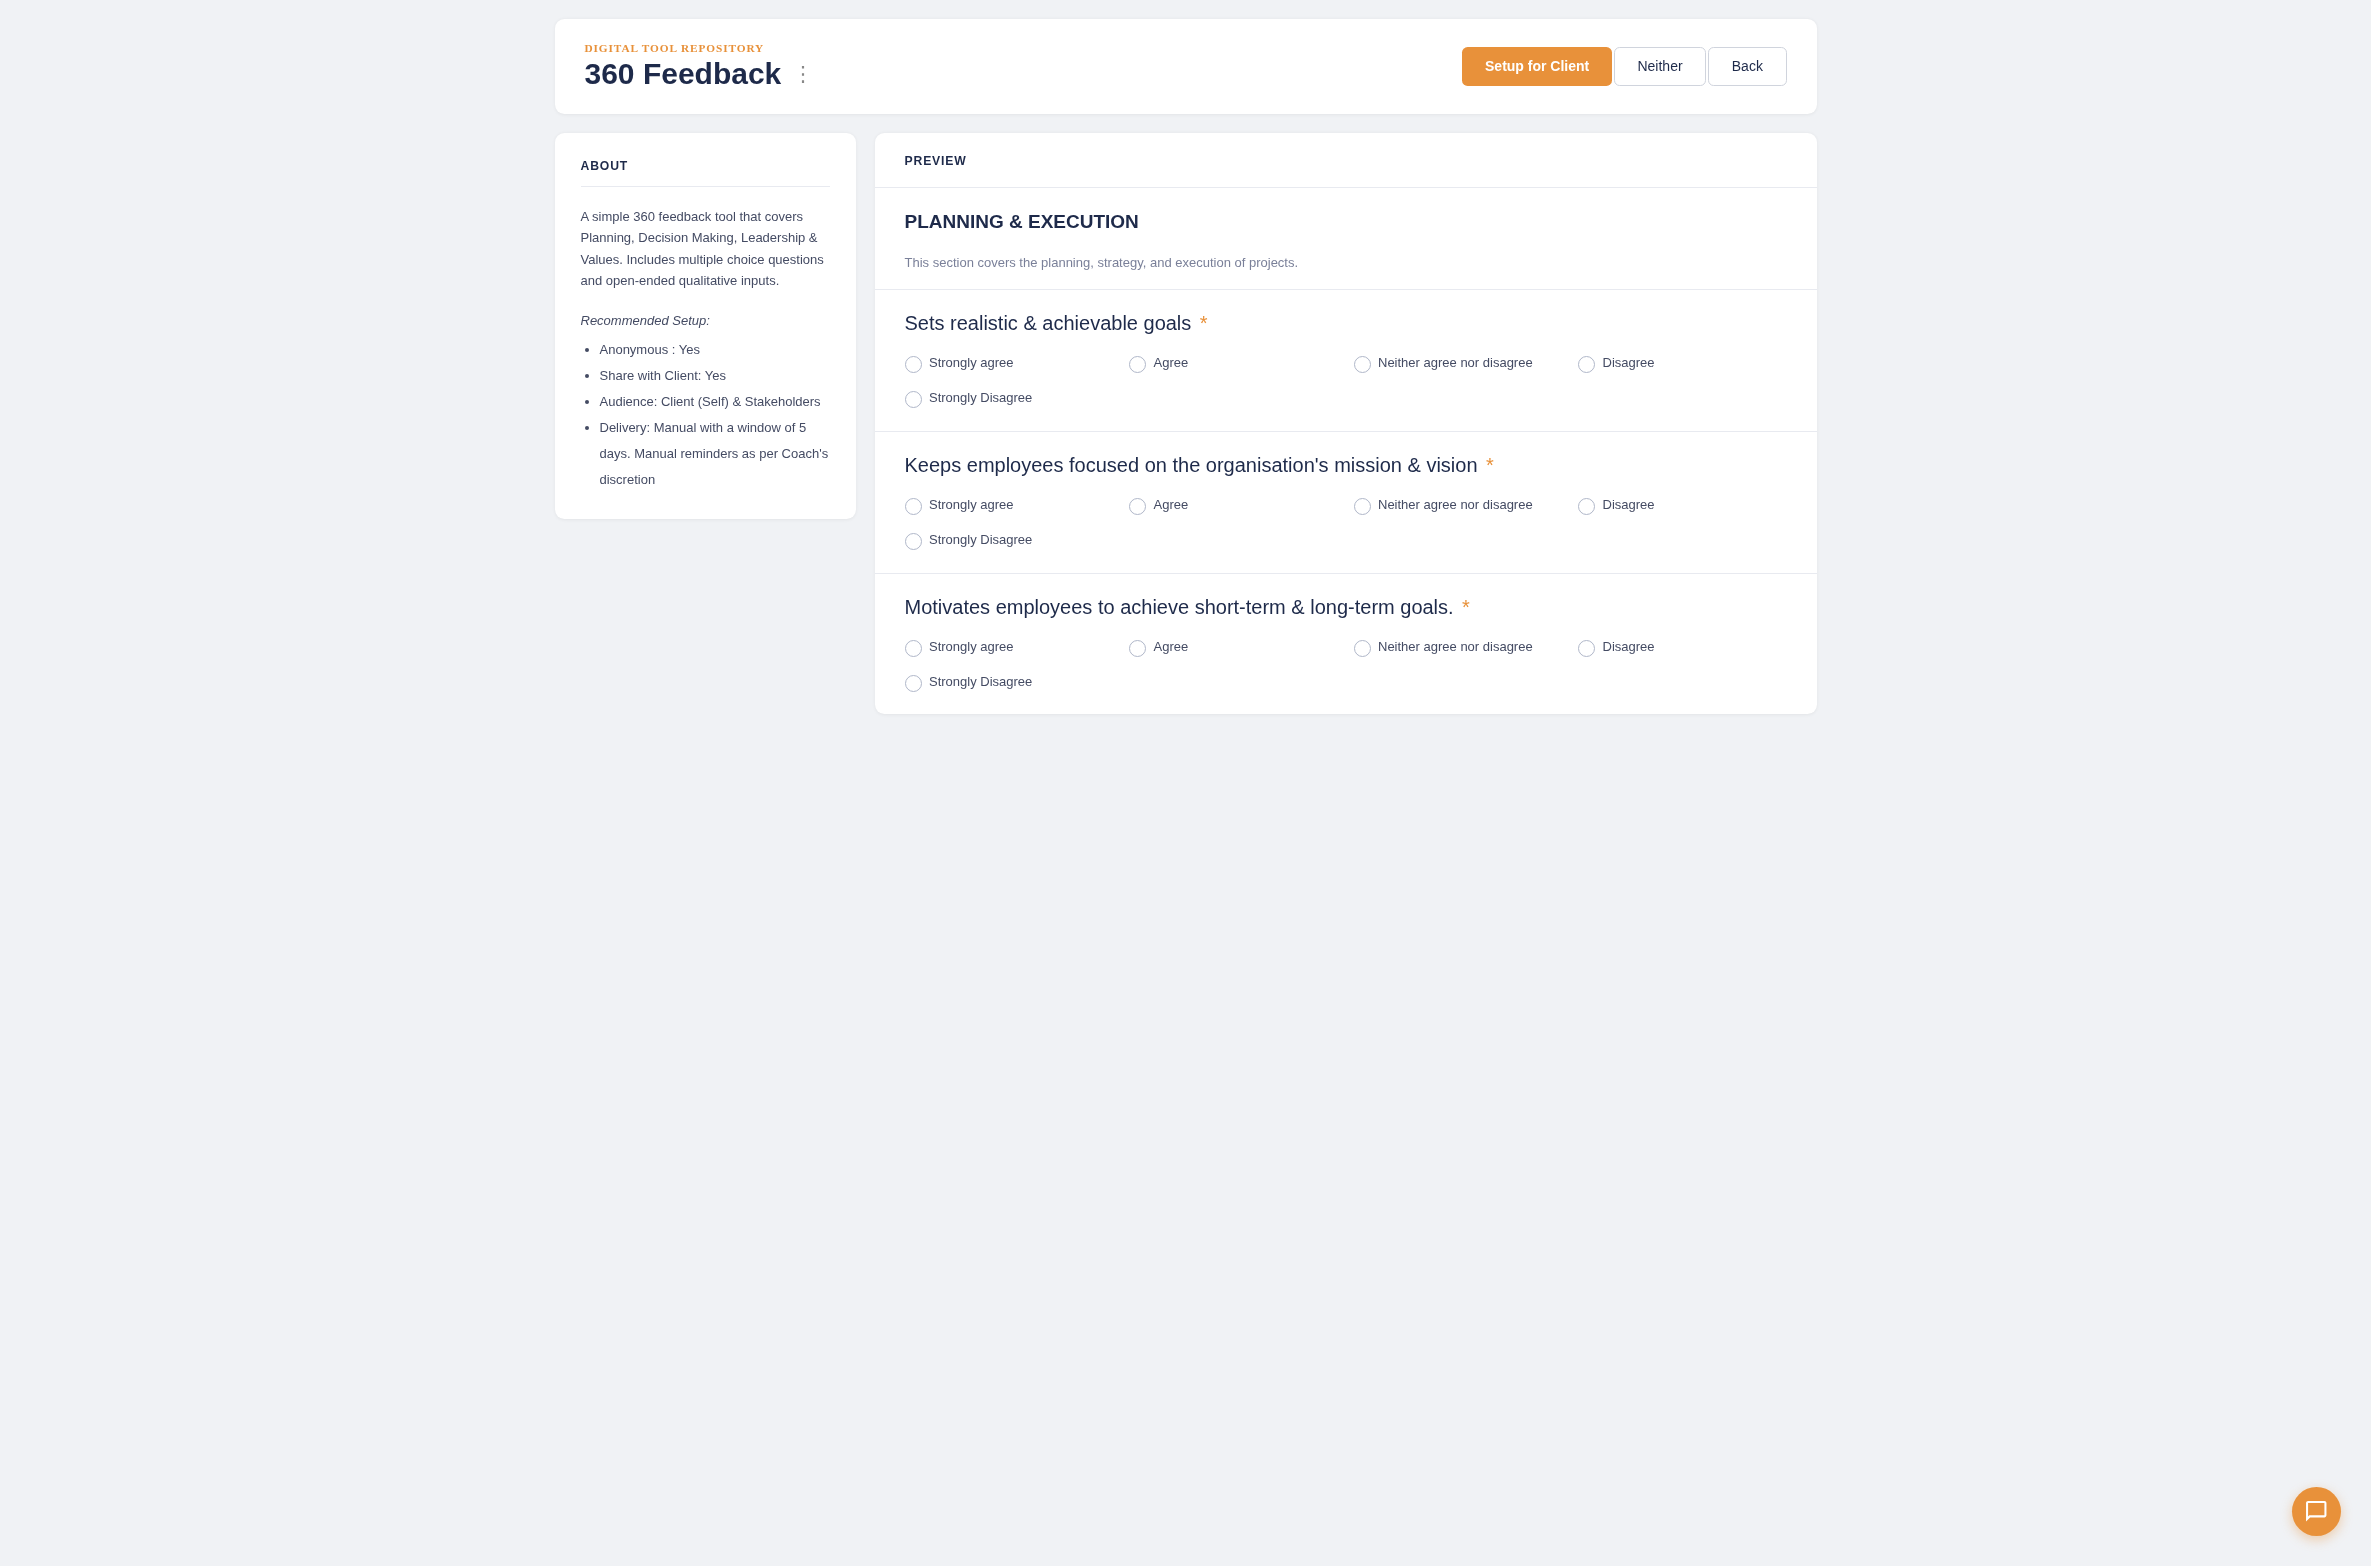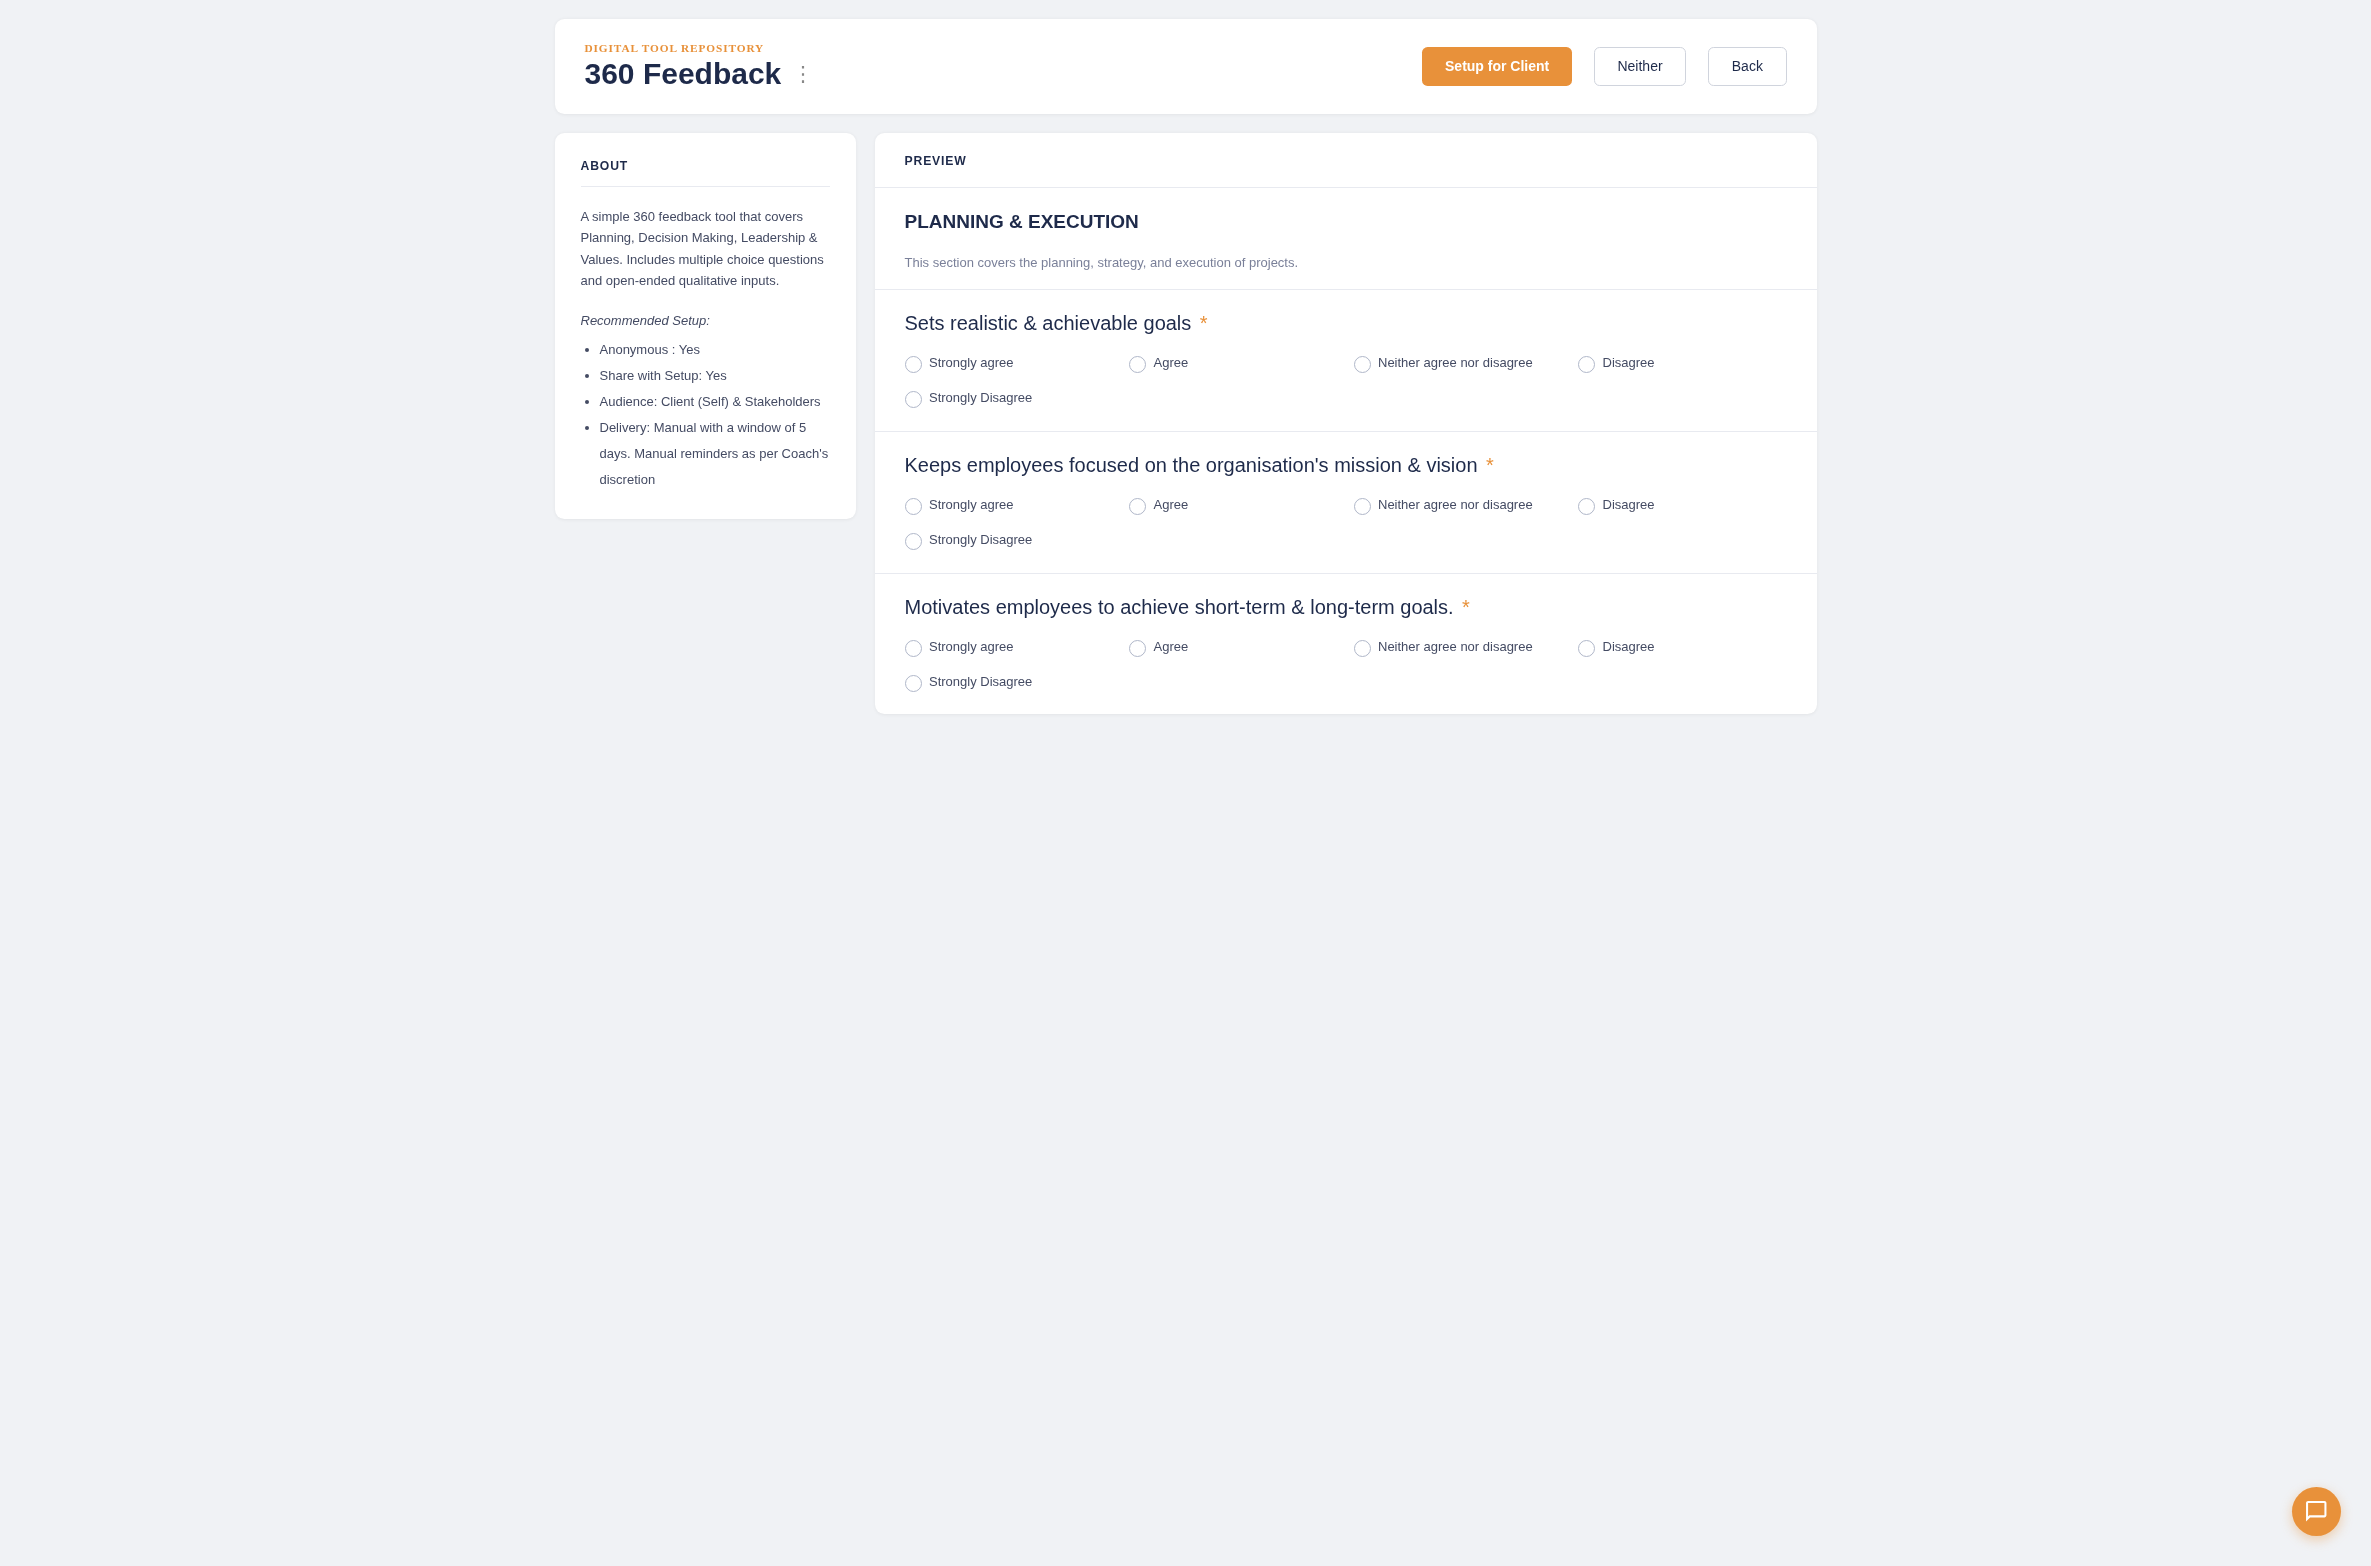--- a/index.html
+++ b/index.html
@@ -45,21 +45,21 @@
       color: #1e2a4a;
     }
     .more-icon {
       font-size: 21px;
       color: #888;
       cursor: pointer;
       letter-spacing: 0.9px;
     }
     .header-actions {
       display: flex;
-      gap: 22px;
+      gap: 2px;
     }
     .btn-setup {
       background: #e8913a;
       color: #fff;
       border: none;
       border-radius: 5.6px;
       padding: 11.3px 22.6px;
       font-size: 14px;
       font-weight: 600;
       cursor: pointer;
@@ -238,21 +238,21 @@
   </div>
 
   <div class="main-content">
 
     <div class="about-panel">
       <div class="about-title">ABOUT</div>
       <p class="about-desc">A simple 360 feedback tool that covers Planning, Decision Making, Leadership &amp; Values. Includes multiple choice questions and open-ended qualitative inputs.</p>
       <p class="recommended-title">Recommended Setup:</p>
       <ul class="recommended-list">
         <li>Anonymous : Yes</li>
-        <li>Share with Setup: Yes</li>
+        <li>Share with Client: Yes</li>
         <li>Audience: Client (Self) &amp; Stakeholders</li>
         <li>Delivery: Manual with a window of 5 days. Manual reminders as per Coach's discretion</li>
       </ul>
     </div>
 
     <div class="preview-panel">
       <div class="preview-header">
         <div class="preview-label">PREVIEW</div>
       </div>
 

